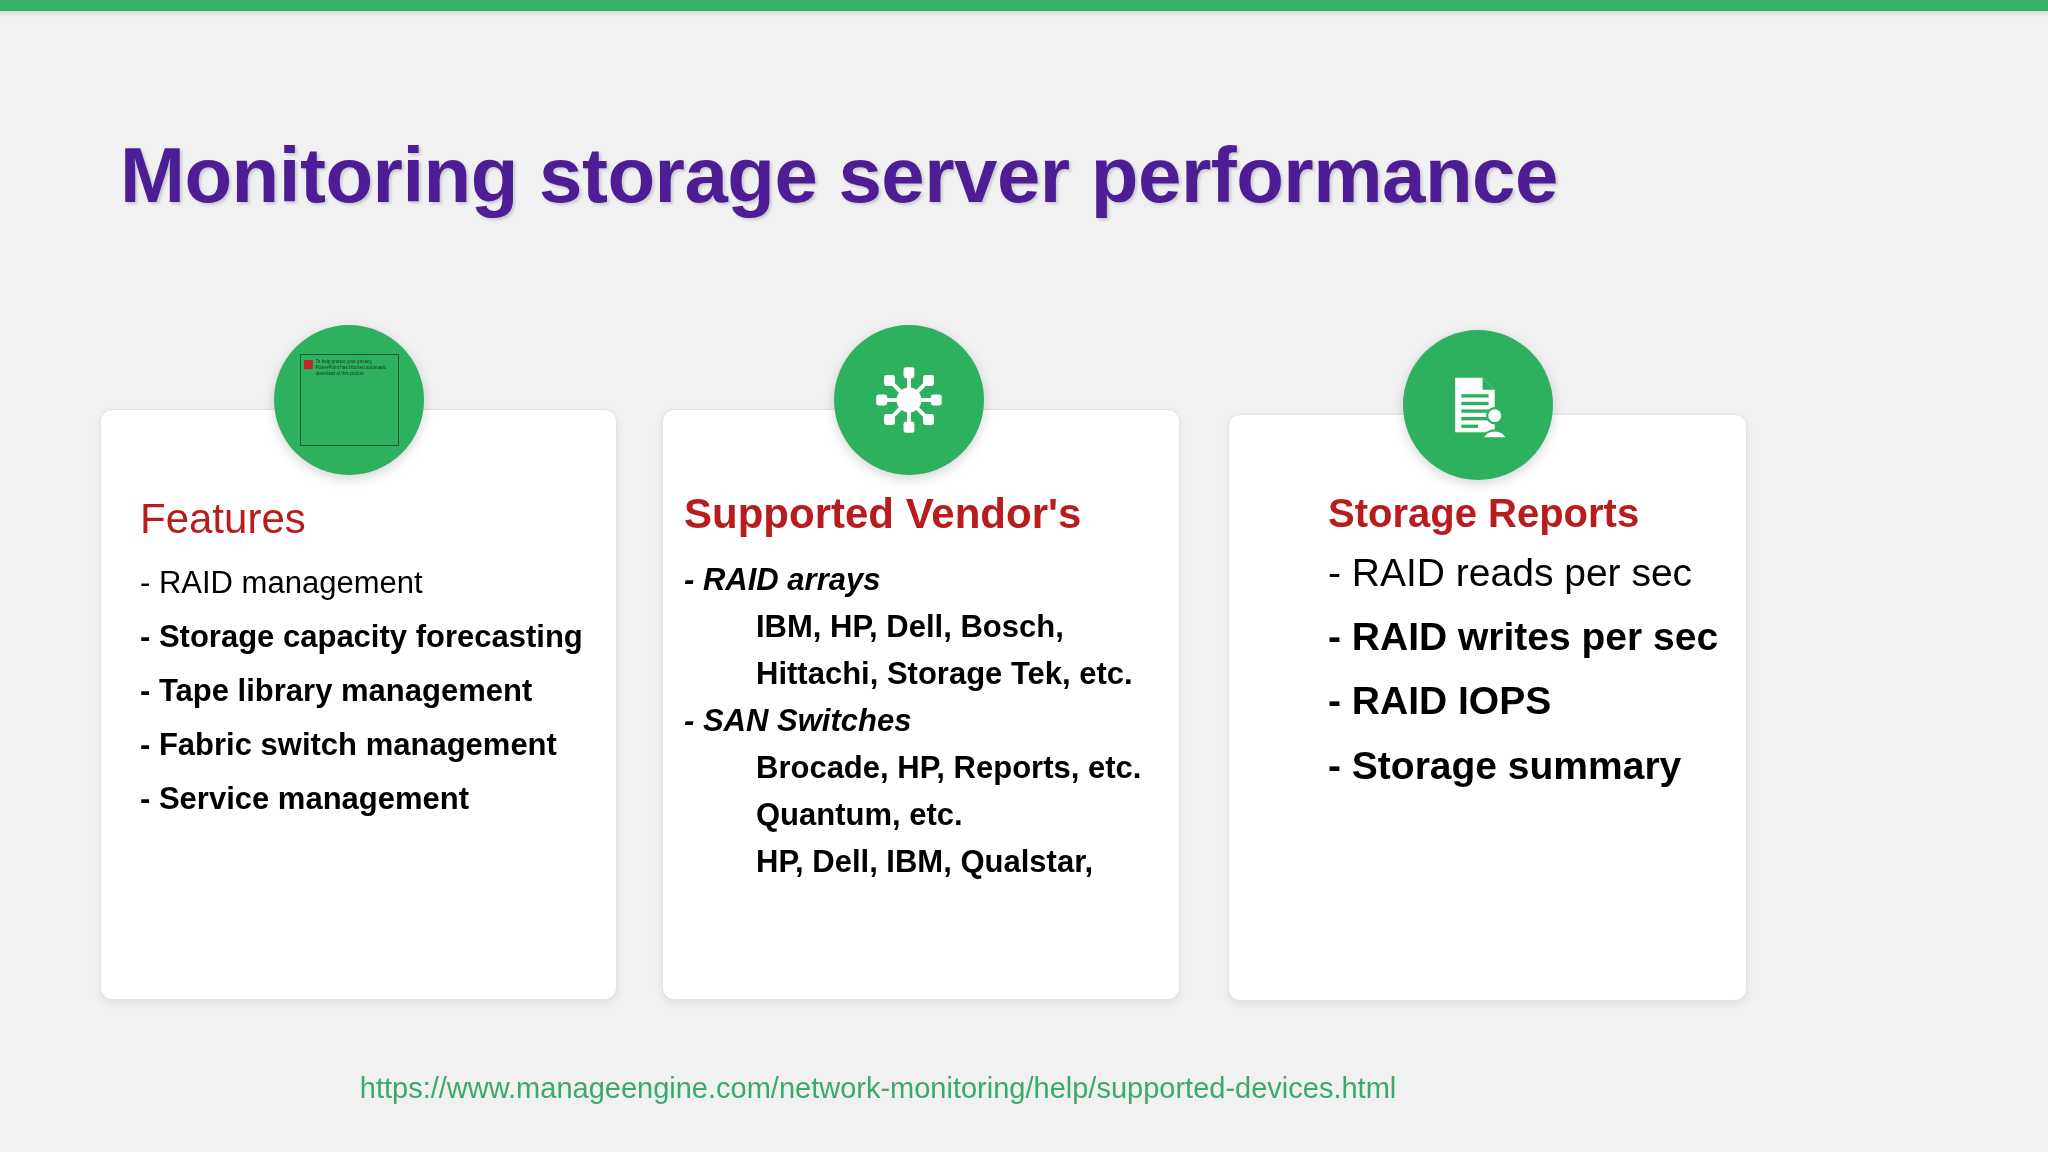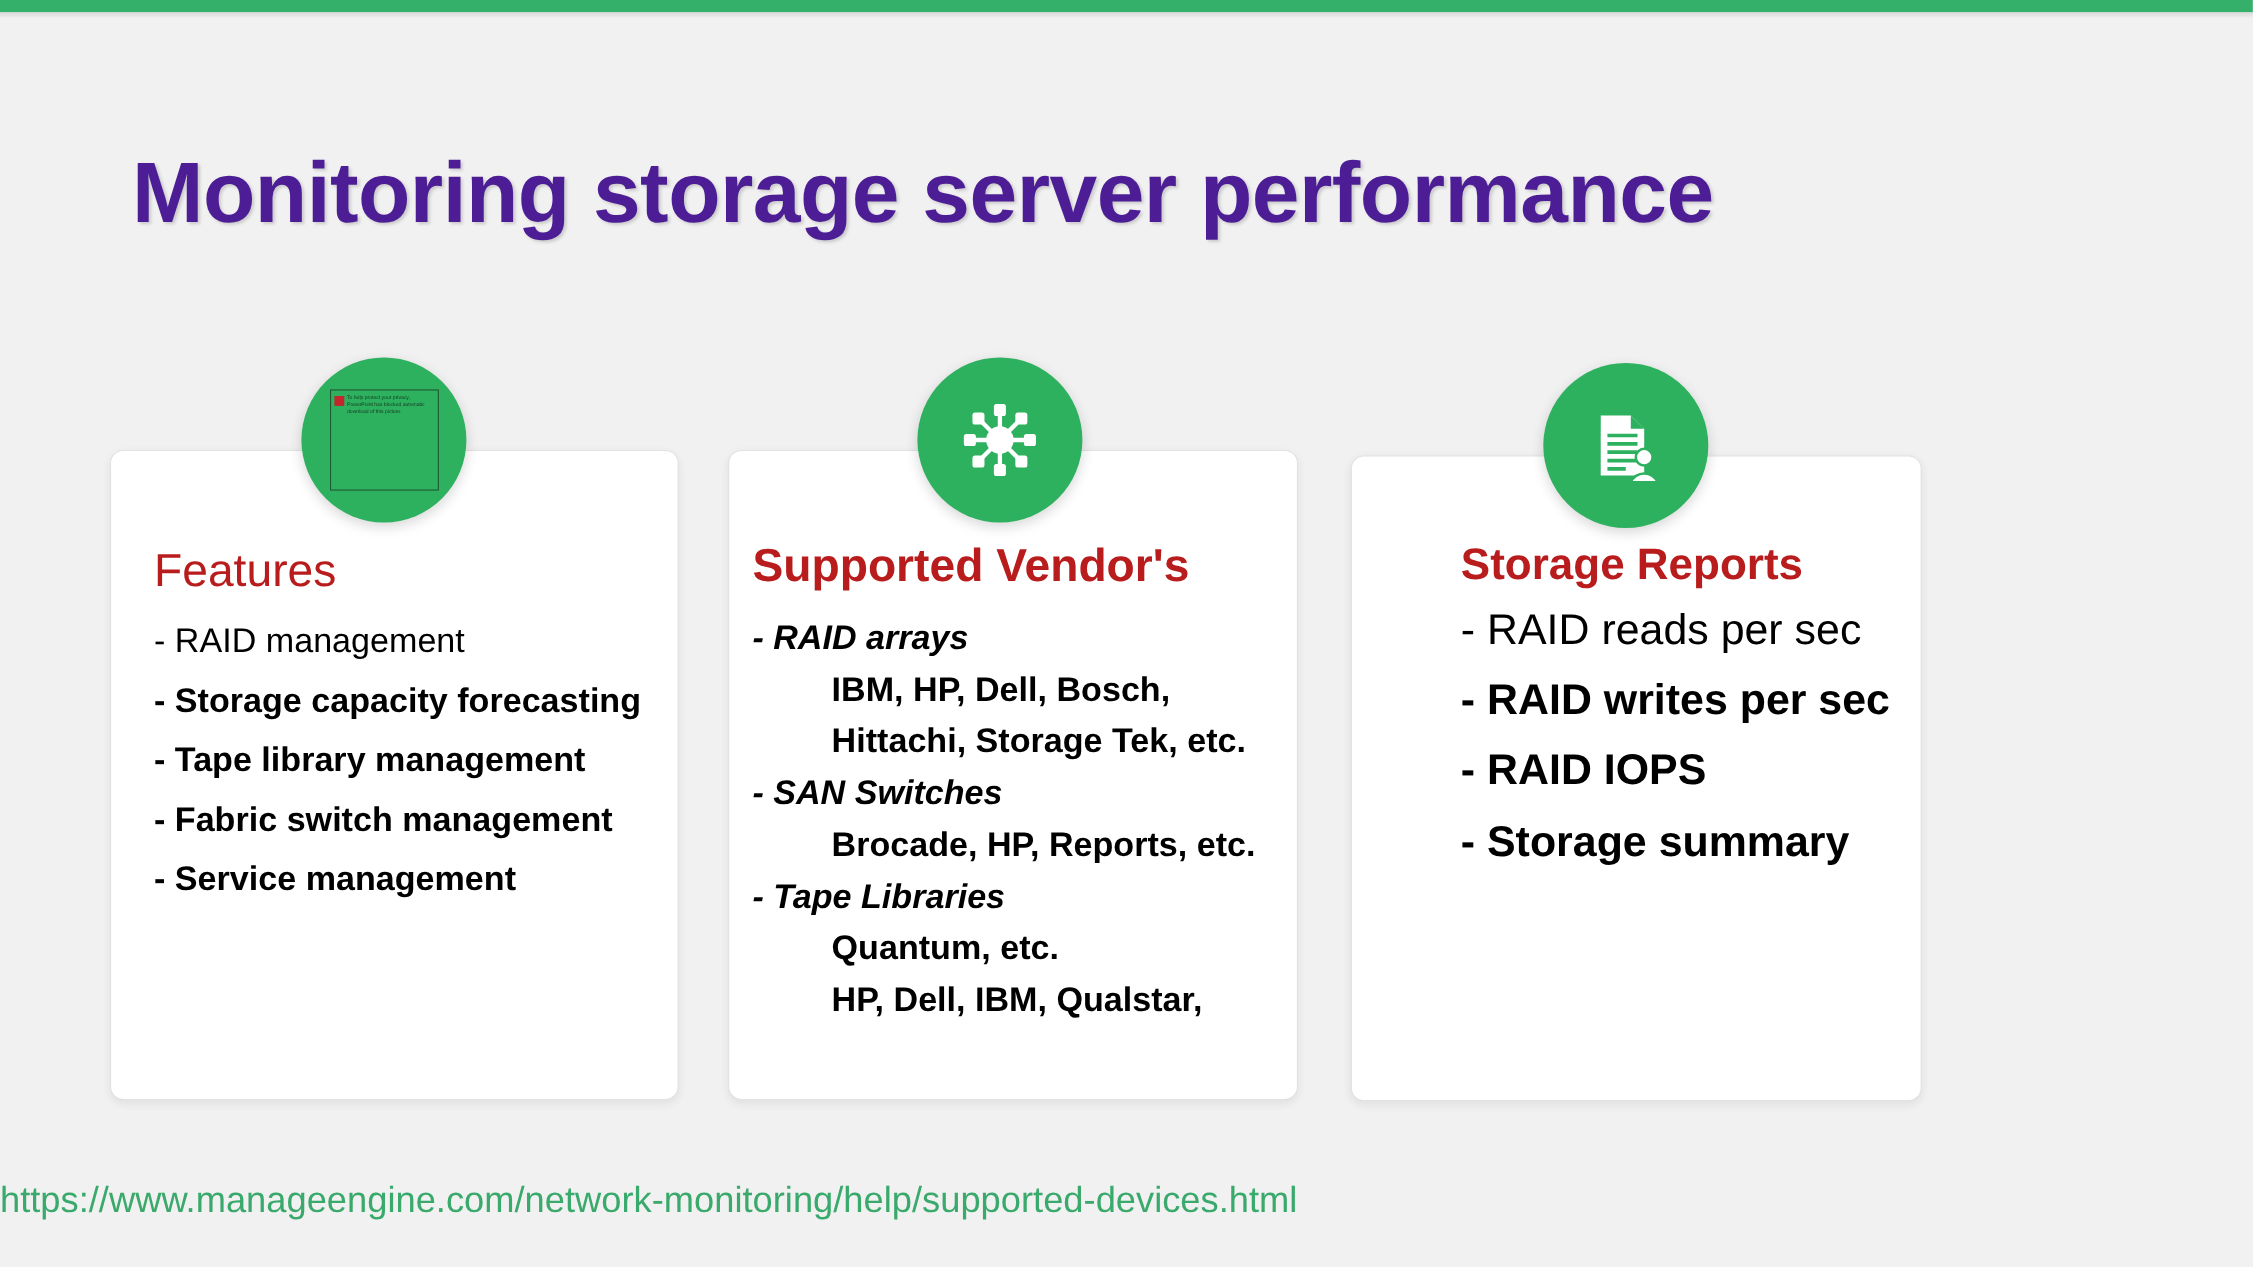--- a/index.html
+++ b/index.html
@@ -138,22 +138,22 @@
   #body-reports { left: 1328px; top: 490px; width: 420px; }
   #body-reports .card-heading { font-size: 40px; font-weight: bold; }
   #body-reports .bullet { font-size: 39px; margin-bottom: 19px; }
 
   
   #source-url {
     position: absolute;
     left: 0;
     top: 1072px;
     width: 1756px;
-    text-align: left;
-    font-size: 33px;
+    text-align: center;
+    font-size: 29px;
     color: #3aa96c;
     letter-spacing: 0px;
     white-space: nowrap;
   }
   svg { display: block; }
 </style>
 </head>
 <body>
 
 <div id="slide">
@@ -209,21 +209,20 @@
     </svg>
   </div>
 
   <div class="card-body" id="body-vendors">
     <p class="card-heading">Supported Vendor's</p>
     <p class="bullet b-bolditalic">- RAID arrays</p>
     <p class="bullet sub">IBM, HP, Dell, Bosch,</p>
     <p class="bullet sub">Hittachi, Storage Tek, etc.</p>
     <p class="bullet b-bolditalic">- SAN Switches</p>
     <p class="bullet sub">Brocade, HP, Reports, etc.</p>
-    <p class="bullet b-bolditalic">- Tape Libraries</p>
     <p class="bullet sub">Quantum, etc.</p>
     <p class="bullet sub">HP, Dell, IBM, Qualstar,</p>
   </div>
 
   <div class="card" id="card-reports"></div>
 
   <div class="icon-badge" id="badge-reports">
     <svg width="76" height="76" viewBox="0 0 100 100">
       <path d="M20 14 h36 l16 16 v56 h-52 z" fill="#ffffff"></path>
       <path d="M56 14 v16 h16 z" fill="#2eb15f"></path>

